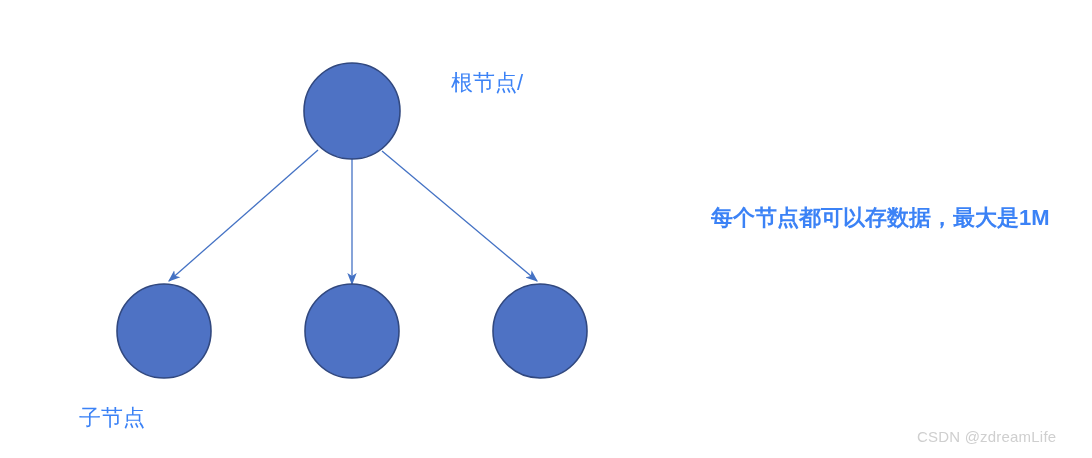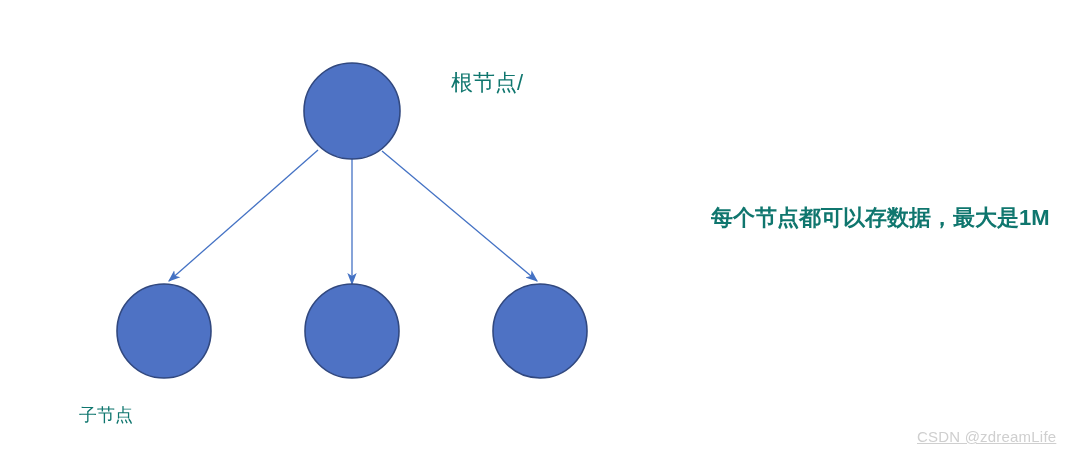--- a/index.html
+++ b/index.html
@@ -19,49 +19,48 @@
   }
   #diagram-svg {
     position: absolute;
     left: 0;
     top: 0;
     width: 1092px;
     height: 458px;
   }
   .label {
     position: absolute;
-    color: #0f766e;
+    color: #3b82f6;
     white-space: nowrap;
     line-height: 1.1;
   }
   #root-label {
     left: 451px;
     top: 71px;
     font-size: 22px;
   }
   #note-label {
     left: 711px;
     top: 206px;
     font-size: 22px;
     font-weight: bold;
   }
   #children-label {
     left: 79px;
     top: 406px;
-    font-size: 18px;
+    font-size: 22px;
   }
   #watermark {
     position: absolute;
     left: 917px;
     top: 428px;
     font-size: 15px;
     color: #cfcfcf;
     white-space: nowrap;
     letter-spacing: 0.2px;
-    text-decoration: underline;
   }
 </style>
 </head>
 <body>
 
 <div id="canvas">
 
   <svg id="diagram-svg" viewBox="0 0 1092 458" xmlns="http://www.w3.org/2000/svg">
     <defs>
       <marker id="arrowhead" markerWidth="10" markerHeight="8" refX="8.5" refY="4" orient="auto" markerUnits="strokeWidth">

